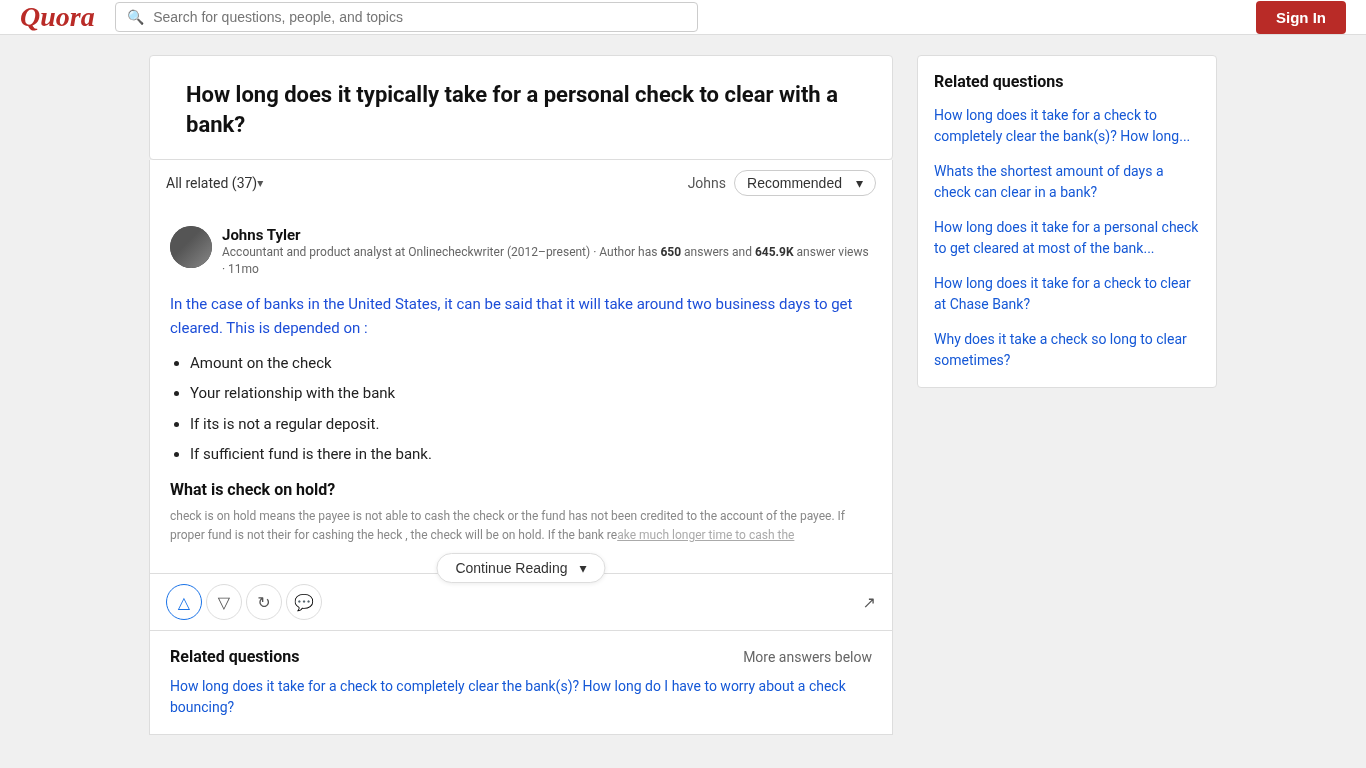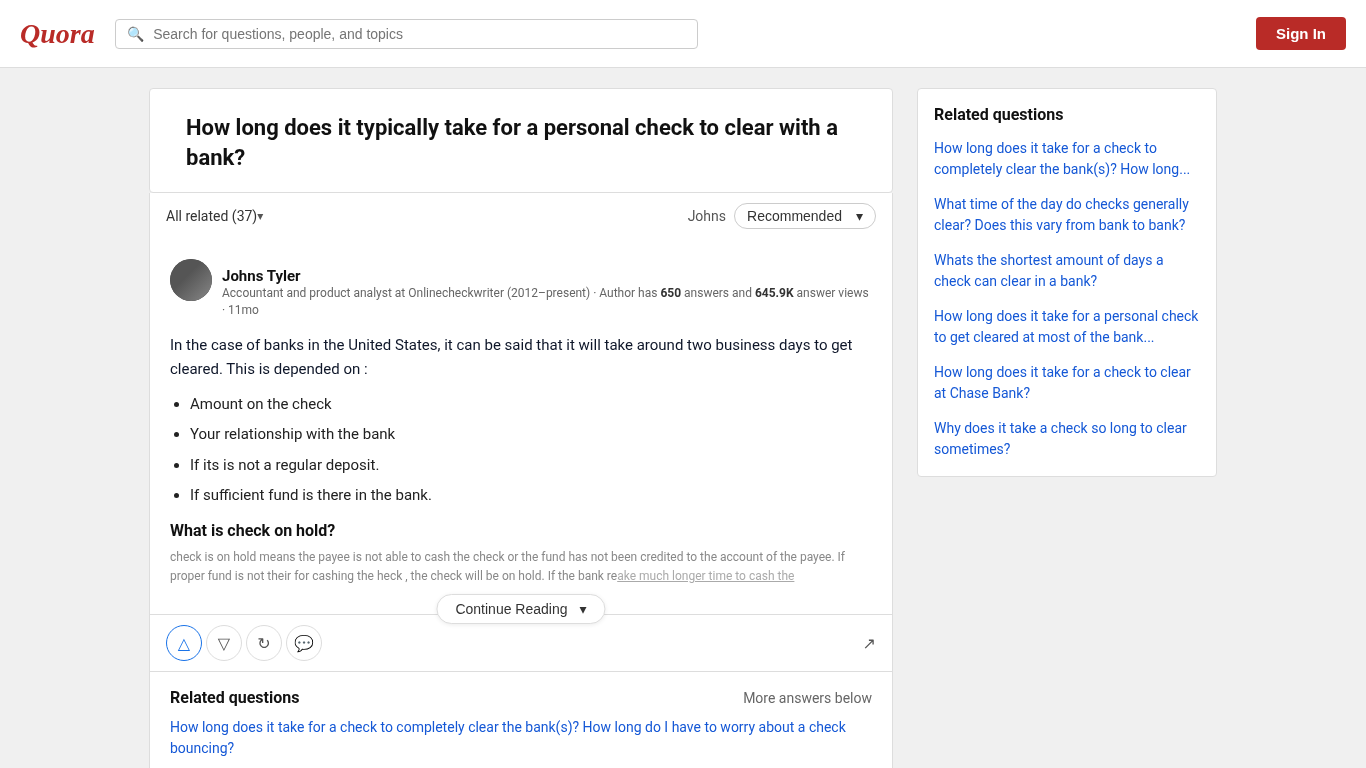--- a/index.html
+++ b/index.html
@@ -10,21 +10,21 @@
       font-size: 15px;
     }
 
     
     .header {
       background: #fff;
       border-bottom: 1px solid #ddd;
       display: flex;
       align-items: center;
       padding: 0 20px;
-      height: 68px;
+      height: 35px;
       position: sticky;
       top: 0;
       z-index: 100;
     }
     .logo {
       font-size: 28px;
       font-weight: bold;
       color: #b92b27;
       font-style: italic;
       margin-right: 20px;
@@ -161,37 +161,37 @@
       display: flex;
       align-items: center;
       justify-content: center;
     }
     .avatar-inner {
       width: 100%;
       height: 100%;
       background: linear-gradient(135deg, #555 40%, #888 100%);
       border-radius: 50%;
     }
-    .author-info { flex: 1; margin-top: 8px; }
+    .author-info { flex: 1; }
     .author-name {
       font-weight: 700;
       font-size: 15px;
       color: #111;
       cursor: pointer;
     }
     .author-meta {
       font-size: 12px;
       color: #666;
       line-height: 1.4;
     }
     .author-meta strong { color: #333; }
 
     .answer-text {
       font-size: 15px;
-      color: #0f172a;
+      color: #1d4ed8;
       line-height: 1.6;
       margin-bottom: 12px;
     }
     .bullet-list {
       margin: 8px 0 8px 20px;
       list-style: disc;
     }
     .bullet-list li {
       margin-bottom: 8px;
       font-size: 15px;
@@ -412,21 +412,20 @@
       </div>
       <a class="related-link">How long does it take for a check to completely clear the bank(s)? How long do I have to worry about a check bouncing?</a>
     </div>
 
   </div>
 
   <aside class="sidebar">
     <div class="sidebar-card">
       <div class="sidebar-title">Related questions</div>
       <a class="sidebar-link">How long does it take for a check to completely clear the bank(s)? How long...</a>
-      <a class="sidebar-link">What time of the day do checks generally clear? Does this vary from bank to bank?</a>
       <a class="sidebar-link">Whats the shortest amount of days a check can clear in a bank?</a>
       <a class="sidebar-link">How long does it take for a personal check to get cleared at most of the bank...</a>
       <a class="sidebar-link">How long does it take for a check to clear at Chase Bank?</a>
       <a class="sidebar-link">Why does it take a check so long to clear sometimes?</a>
     </div>
   </aside>
 
 </div>
 
 </body></html>

